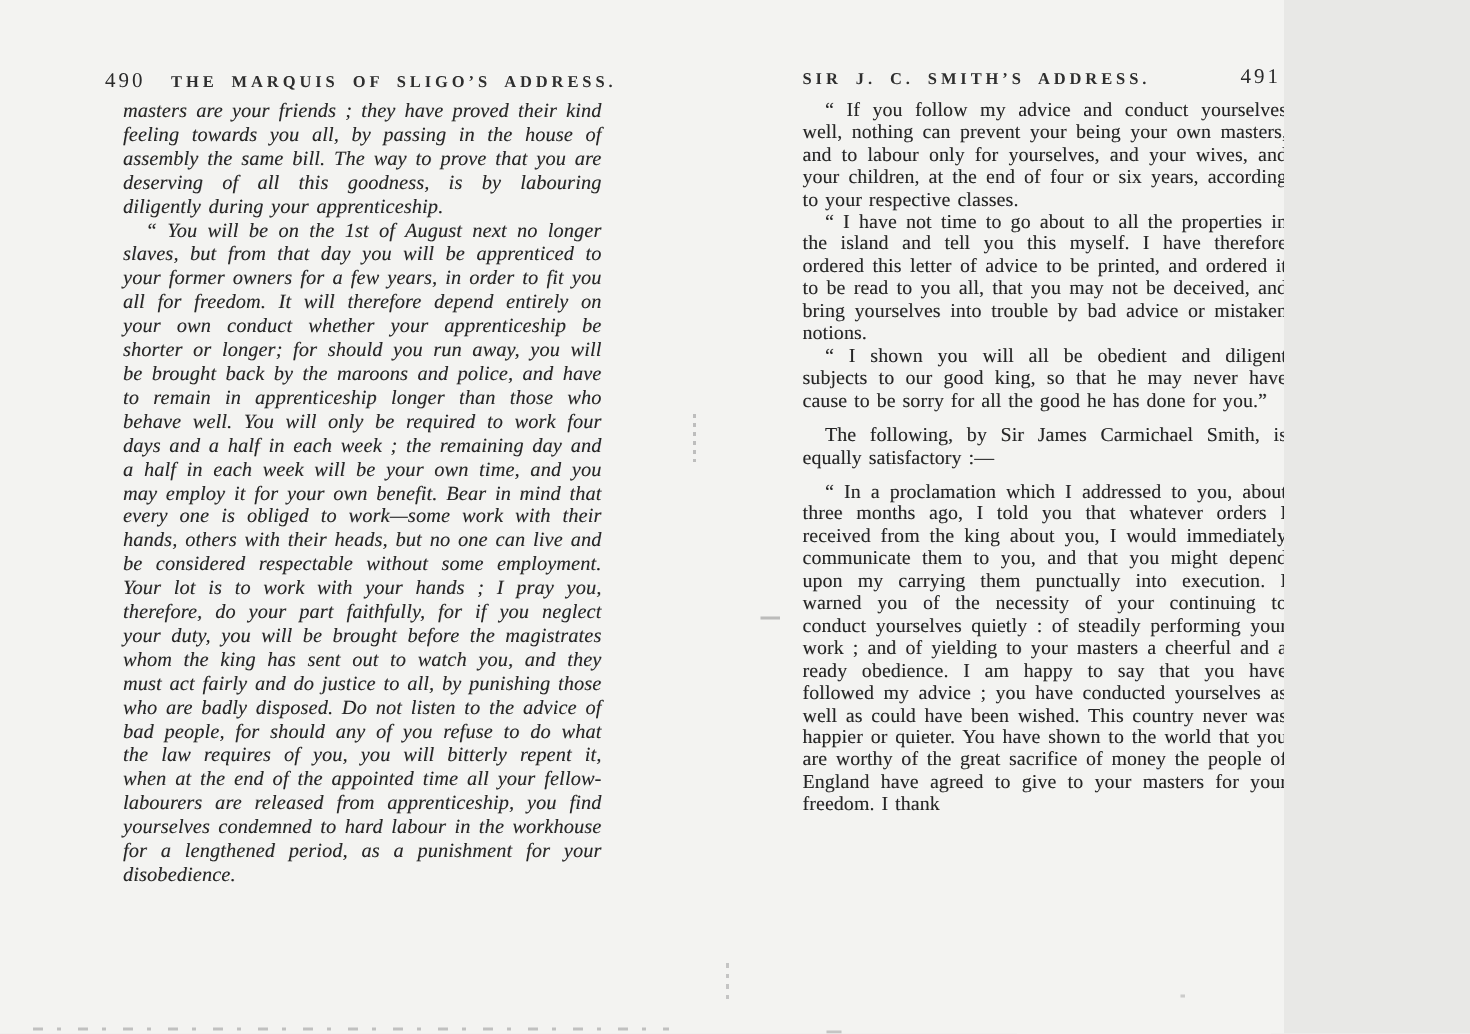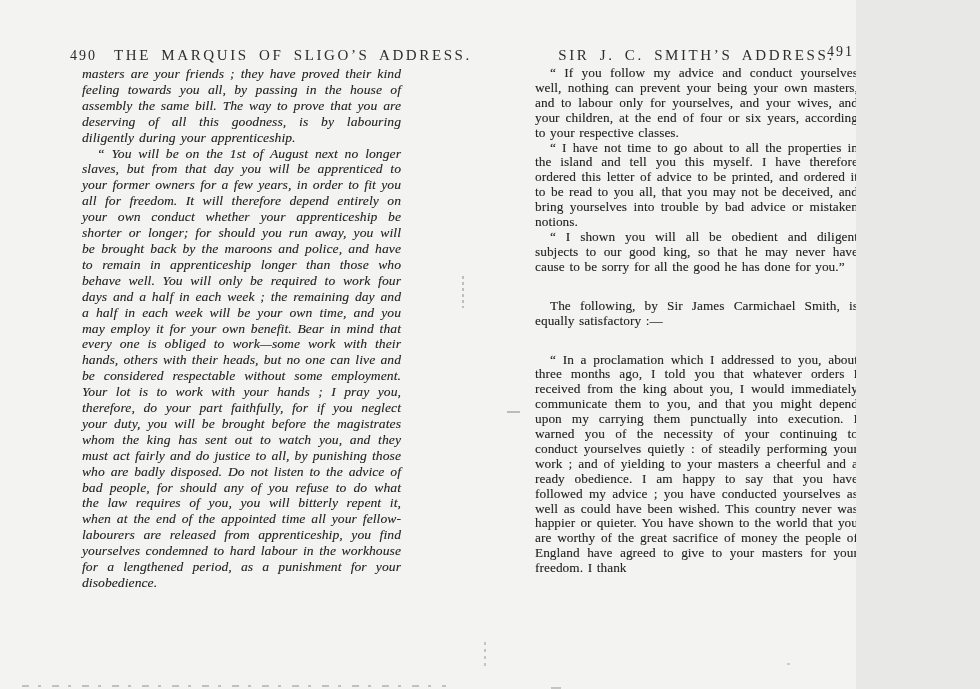--- a/index.html
+++ b/index.html
@@ -40,32 +40,32 @@
   .header-right {
     left: 535px;
     width: 323px;
   }
   .folio {
     font-size: 14px;
     letter-spacing: 2px;
     color: #2a2a2a;
   }
   .running-title {
-    font-size: 15px;
-    font-weight: 400;
+    font-size: 11px;
+    font-weight: 700;
     letter-spacing: 2.6px;
     word-spacing: 4px;
     white-space: nowrap;
     color: #2e2e2e;
   }
   .header-right .running-title {
     position: absolute;
     left: 0;
     right: 0;
-    text-align: center;
+    text-align: left;
   }
   .header-right .folio {
     position: absolute;
     right: 4px;
     top: -3px;
     margin-left: 40px;
   }
 
   
   .page-body {
@@ -74,21 +74,21 @@
     text-align: justify;
     color: var(--ink);
     text-shadow: 0.25px 0.25px 0 rgba(38,38,38,0.35);
   }
   .page-body p {
     margin: 0;
     text-indent: 15px;
     text-align: justify;
   }
   .page-body p.noindent { text-indent: 0; }
-  .page-body p.gap { margin-top: 24px; }
+  .page-body p.gap { margin-top: 8px; }
   .body-left {
     left: 82px;
     width: 319px;
     font-size: 13.5px;
     line-height: 15.9px;
     word-spacing: 1.6px;
     letter-spacing: 0.1px;
     font-style: italic;
   }
   .body-right {

